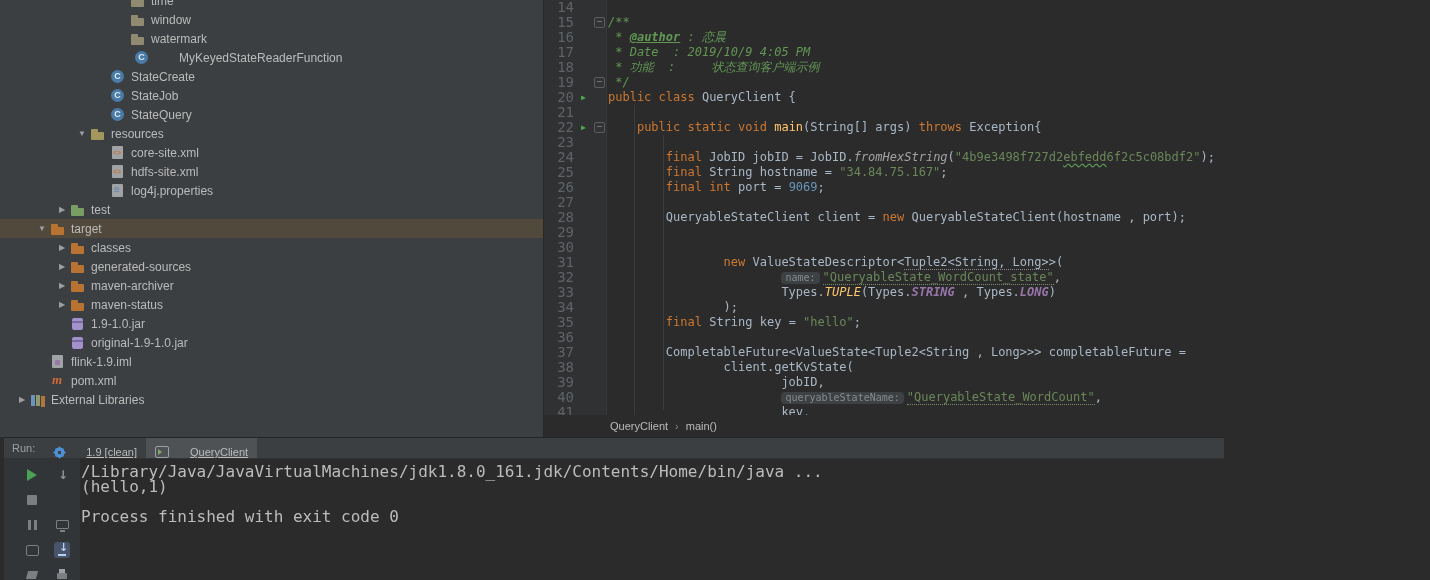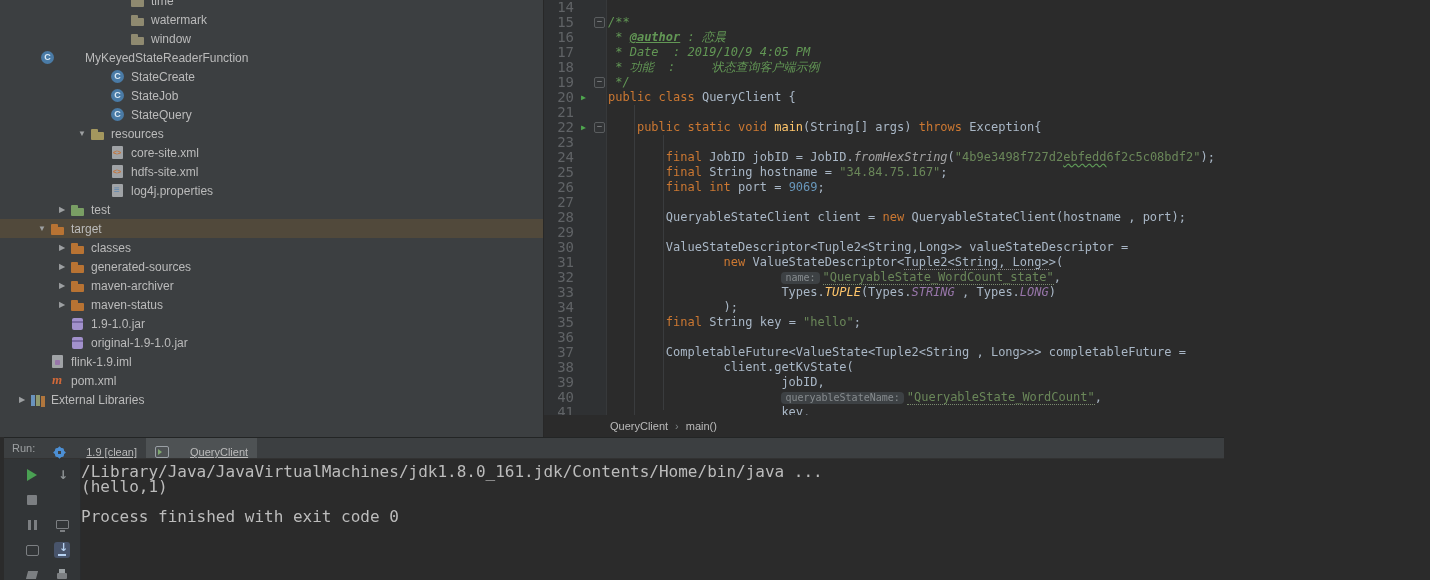--- a/index.html
+++ b/index.html
@@ -55,21 +55,21 @@
   .tok-k{color:#cc7832;}
   .tok-s{color:#6a8759;}
   .tok-su{color:#6a8759;border-bottom:1px dotted #7a8a6f;}
   .tok-sq{color:#6a8759;text-decoration:underline wavy #5f9c58;text-underline-offset:2px;}
   .tok-n{color:#6897bb;}
   .tok-d{color:#629755;font-style:italic;}
   .tok-dt{color:#629755;font-style:italic;font-weight:bold;text-decoration:underline;}
   .tok-i{color:#a3a3a3;font-style:italic;}
   .tok-m{color:#ffc66b;}
   .tok-sm{color:#ffc66b;font-style:italic;}
-  .tok-c{color:#9876aa;font-style:italic;}
+  .tok-c{color:#9876aa;font-style:italic;font-weight:bold;}
   .tok-tu{color:#a9b7c6;border-bottom:1px dotted #8a8a8a;}
   .tok-hint{display:inline-block;height:12px;line-height:12px;background:#3d4144;color:#868b8e;border-radius:4px;
       padding:0 4px;font-size:10px;margin-right:3px;vertical-align:middle;}
 
   
   .breadcrumbs{position:absolute;left:544px;top:415px;width:886px;height:22px;background:#2b2b2b;
       display:flex;align-items:center;padding-left:66px;box-sizing:border-box;color:#bbbbbb;font-size:11px;}
   .breadcrumbs .sep{margin:0 7px;color:#7f8486;}
   .crumb{cursor:pointer;}
 
@@ -120,28 +120,28 @@
   <aside class="project-panel">
     <div id="tree">
         <div class="trow" style="padding-left: 114px;">
           <span class="arrow"></span>
           <span class="tico i-folder"></span>
           <span class="tlabel">time</span>
         </div>
         <div class="trow" style="padding-left: 114px;">
           <span class="arrow"></span>
           <span class="tico i-folder"></span>
+          <span class="tlabel">window</span>
+        </div>
+        <div class="trow" style="padding-left: 114px;">
+          <span class="arrow"></span>
+          <span class="tico i-folder"></span>
           <span class="tlabel">watermark</span>
         </div>
-        <div class="trow" style="padding-left: 114px;">
-          <span class="arrow"></span>
-          <span class="tico i-folder"></span>
-          <span class="tlabel">window</span>
-        </div>
-        <div class="trow" style=" gap: 24px;">
+        <div class="trow" style="padding-left: 94px; gap: 24px;">
           <span class="arrow"></span>
           <span class="tico i-class"></span>
           <span class="tlabel">MyKeyedStateReaderFunction</span>
         </div>
         <div class="trow" style="padding-left: 94px;">
           <span class="arrow"></span>
           <span class="tico i-class"></span>
           <span class="tlabel">StateCreate</span>
         </div>
         <div class="trow" style="padding-left: 94px;">
@@ -322,21 +322,20 @@
           <span class="ctext"><span class="tok-t">        QueryableStateClient client = </span><span class="tok-k">new </span><span class="tok-t">QueryableStateClient(hostname , port);</span></span>
         </div>
         <div class="cline">
           <span class="lnum">29</span>
           <span class="lmark"></span>
           <span class="ctext"></span>
         </div>
         <div class="cline">
           <span class="lnum">30</span>
           <span class="lmark"></span>
-          <span class="ctext"><span class="tok-t">        ValueStateDescriptor&lt;Tuple2&lt;String,Long&gt;&gt; valueStateDescriptor =</span></span>
         </div>
         <div class="cline">
           <span class="lnum">31</span>
           <span class="lmark"></span>
           <span class="ctext"><span class="tok-t">                </span><span class="tok-k">new </span><span class="tok-t">ValueStateDescriptor&lt;</span><span class="tok-tu">Tuple2&lt;String, Long&gt;</span><span class="tok-t">&gt;(</span></span>
         </div>
         <div class="cline">
           <span class="lnum">32</span>
           <span class="lmark"></span>
           <span class="ctext"><span class="tok-t">                        </span><span class="tok-hint">name:</span><span class="tok-su">"QueryableState_WordCount_state"</span><span class="tok-t">,</span></span>

